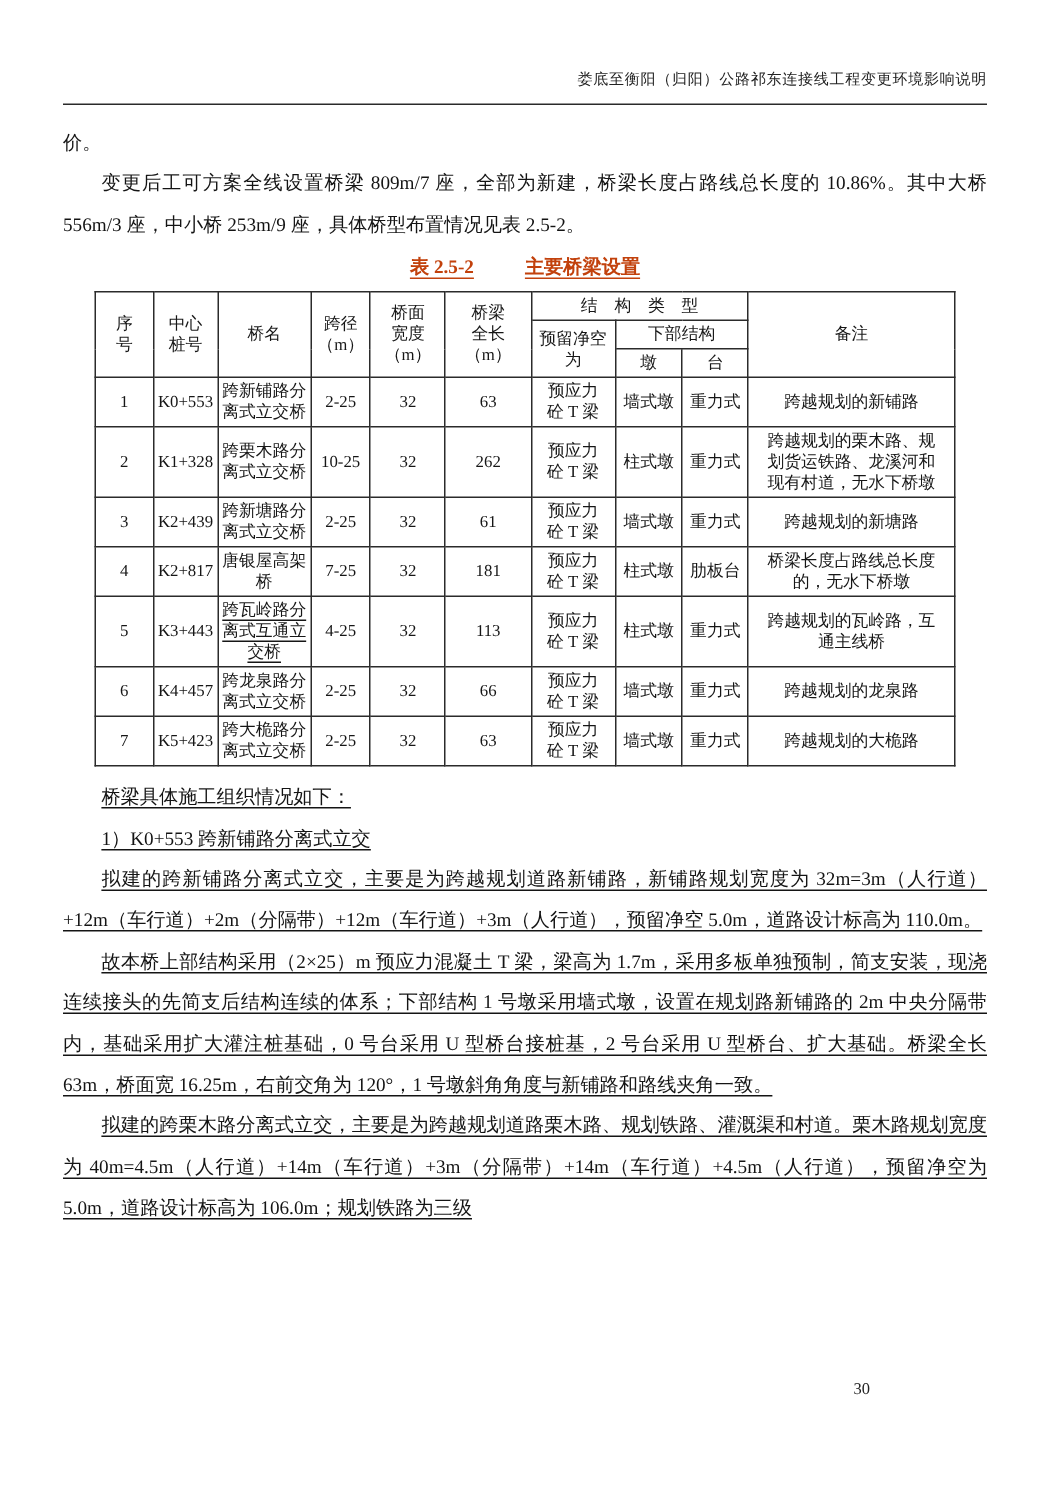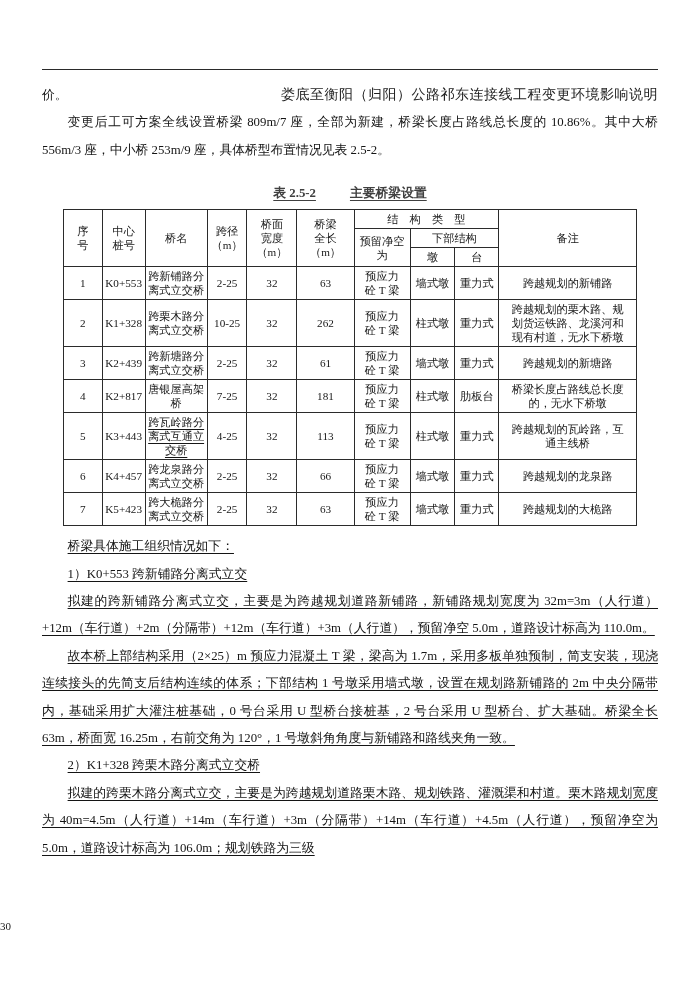--- a/index.html
+++ b/index.html
@@ -2,49 +2,49 @@
 <html><head>
 <meta charset="utf-8">
 <style>
   html,body{margin:0;padding:0;background:#e8e8e8;}
   .page{
     position:relative;width:700px;height:990px;margin:0 auto;background:#ffffff;
     font-family:"Liberation Serif","DejaVu Serif",serif;color:#1b1b1b;overflow:hidden;
   }
   .doc-header{
     position:absolute;top:46px;left:42px;width:616px;text-align:right;
-    font-size:14px;letter-spacing:0.5px;color:#222;margin-top:40px;
+    font-size:10px;letter-spacing:0.5px;color:#222;
   }
   .doc-header-rule{
     position:absolute;top:69px;left:42px;width:616px;height:0;
     border-top:1.6px solid #2a2a2a;
   }
   .content{position:absolute;top:82px;left:42px;width:616px;}
   p.body{
     margin:0;font-size:12.8px;line-height:27.4px;text-align:justify;color:#141414;
   }
   .indent{text-indent:2em;}
   .u{text-decoration:underline;text-decoration-thickness:1px;text-underline-offset:3px;}
   .tbl-title{
-    margin:16px 0 3px 0;text-align:center;font-size:12.8px;font-weight:bold;
-    line-height:26px;color:#404040;
+    margin:1px 0 3px 0;text-align:center;font-size:12.8px;font-weight:bold;
+    line-height:26px;color:#c2410c;
   }
   .tbl-title .gap{display:inline-block;width:34px;}
   table.bridge{
     border-collapse:collapse;table-layout:fixed;width:574px;margin:0 0 0 21px;
     font-size:11.2px;line-height:14px;color:#161616;
   }
   table.bridge th,table.bridge td{
     border:1px solid #2b2b2b;text-align:center;vertical-align:middle;
     padding:2px 1px;font-weight:normal;
   }
   table.bridge td.remark{padding:2px 9px;}
   .pre{white-space:pre-line;}
   .footer-page{
-    position:absolute;left:0;top:920px;width:580px;text-align:left;
+    position:absolute;left:0;top:920px;width:580px;text-align:right;
     font-size:11px;color:#222;
   }
 </style>
 </head>
 <body>
 
 <div class="page">
 
   <div class="doc-header">娄底至衡阳（归阳）公路祁东连接线工程变更环境影响说明</div>
   <div class="doc-header-rule"></div>
@@ -187,20 +187,19 @@
         <td>重力式</td>
         <td class="remark">跨越规划的大桅路</td>
       </tr>
     </tbody>
       </table>
 
     <p class="body indent u" style="margin-top:7px;font-family:Liberation Serif, serif;">桥梁具体施工组织情况如下：</p>
     <p class="body indent u">1）K0+553 跨新铺路分离式立交</p>
     <p class="body indent u">拟建的跨新铺路分离式立交，主要是为跨越规划道路新铺路，新铺路规划宽度为 32m=3m（人行道）+12m（车行道）+2m（分隔带）+12m（车行道）+3m（人行道），预留净空 5.0m，道路设计标高为 110.0m。</p>
     <p class="body indent u">故本桥上部结构采用（2×25）m 预应力混凝土 T 梁，梁高为 1.7m，采用多板单独预制，简支安装，现浇连续接头的先简支后结构连续的体系；下部结构 1 号墩采用墙式墩，设置在规划路新铺路的 2m 中央分隔带内，基础采用扩大灌注桩基础，0 号台采用 U 型桥台接桩基，2 号台采用 U 型桥台、扩大基础。桥梁全长 63m，桥面宽 16.25m，右前交角为 120°，1 号墩斜角角度与新铺路和路线夹角一致。</p>
-    <p class="body indent u">2）K1+328 跨栗木路分离式立交桥</p>
     <p class="body indent u">拟建的跨栗木路分离式立交，主要是为跨越规划道路栗木路、规划铁路、灌溉渠和村道。栗木路规划宽度为 40m=4.5m（人行道）+14m（车行道）+3m（分隔带）+14m（车行道）+4.5m（人行道），预留净空为 5.0m，道路设计标高为 106.0m；规划铁路为三级</p>
 
   </div>
 
   <div class="footer-page">30</div>
 
 </div>
 
 </body></html>

